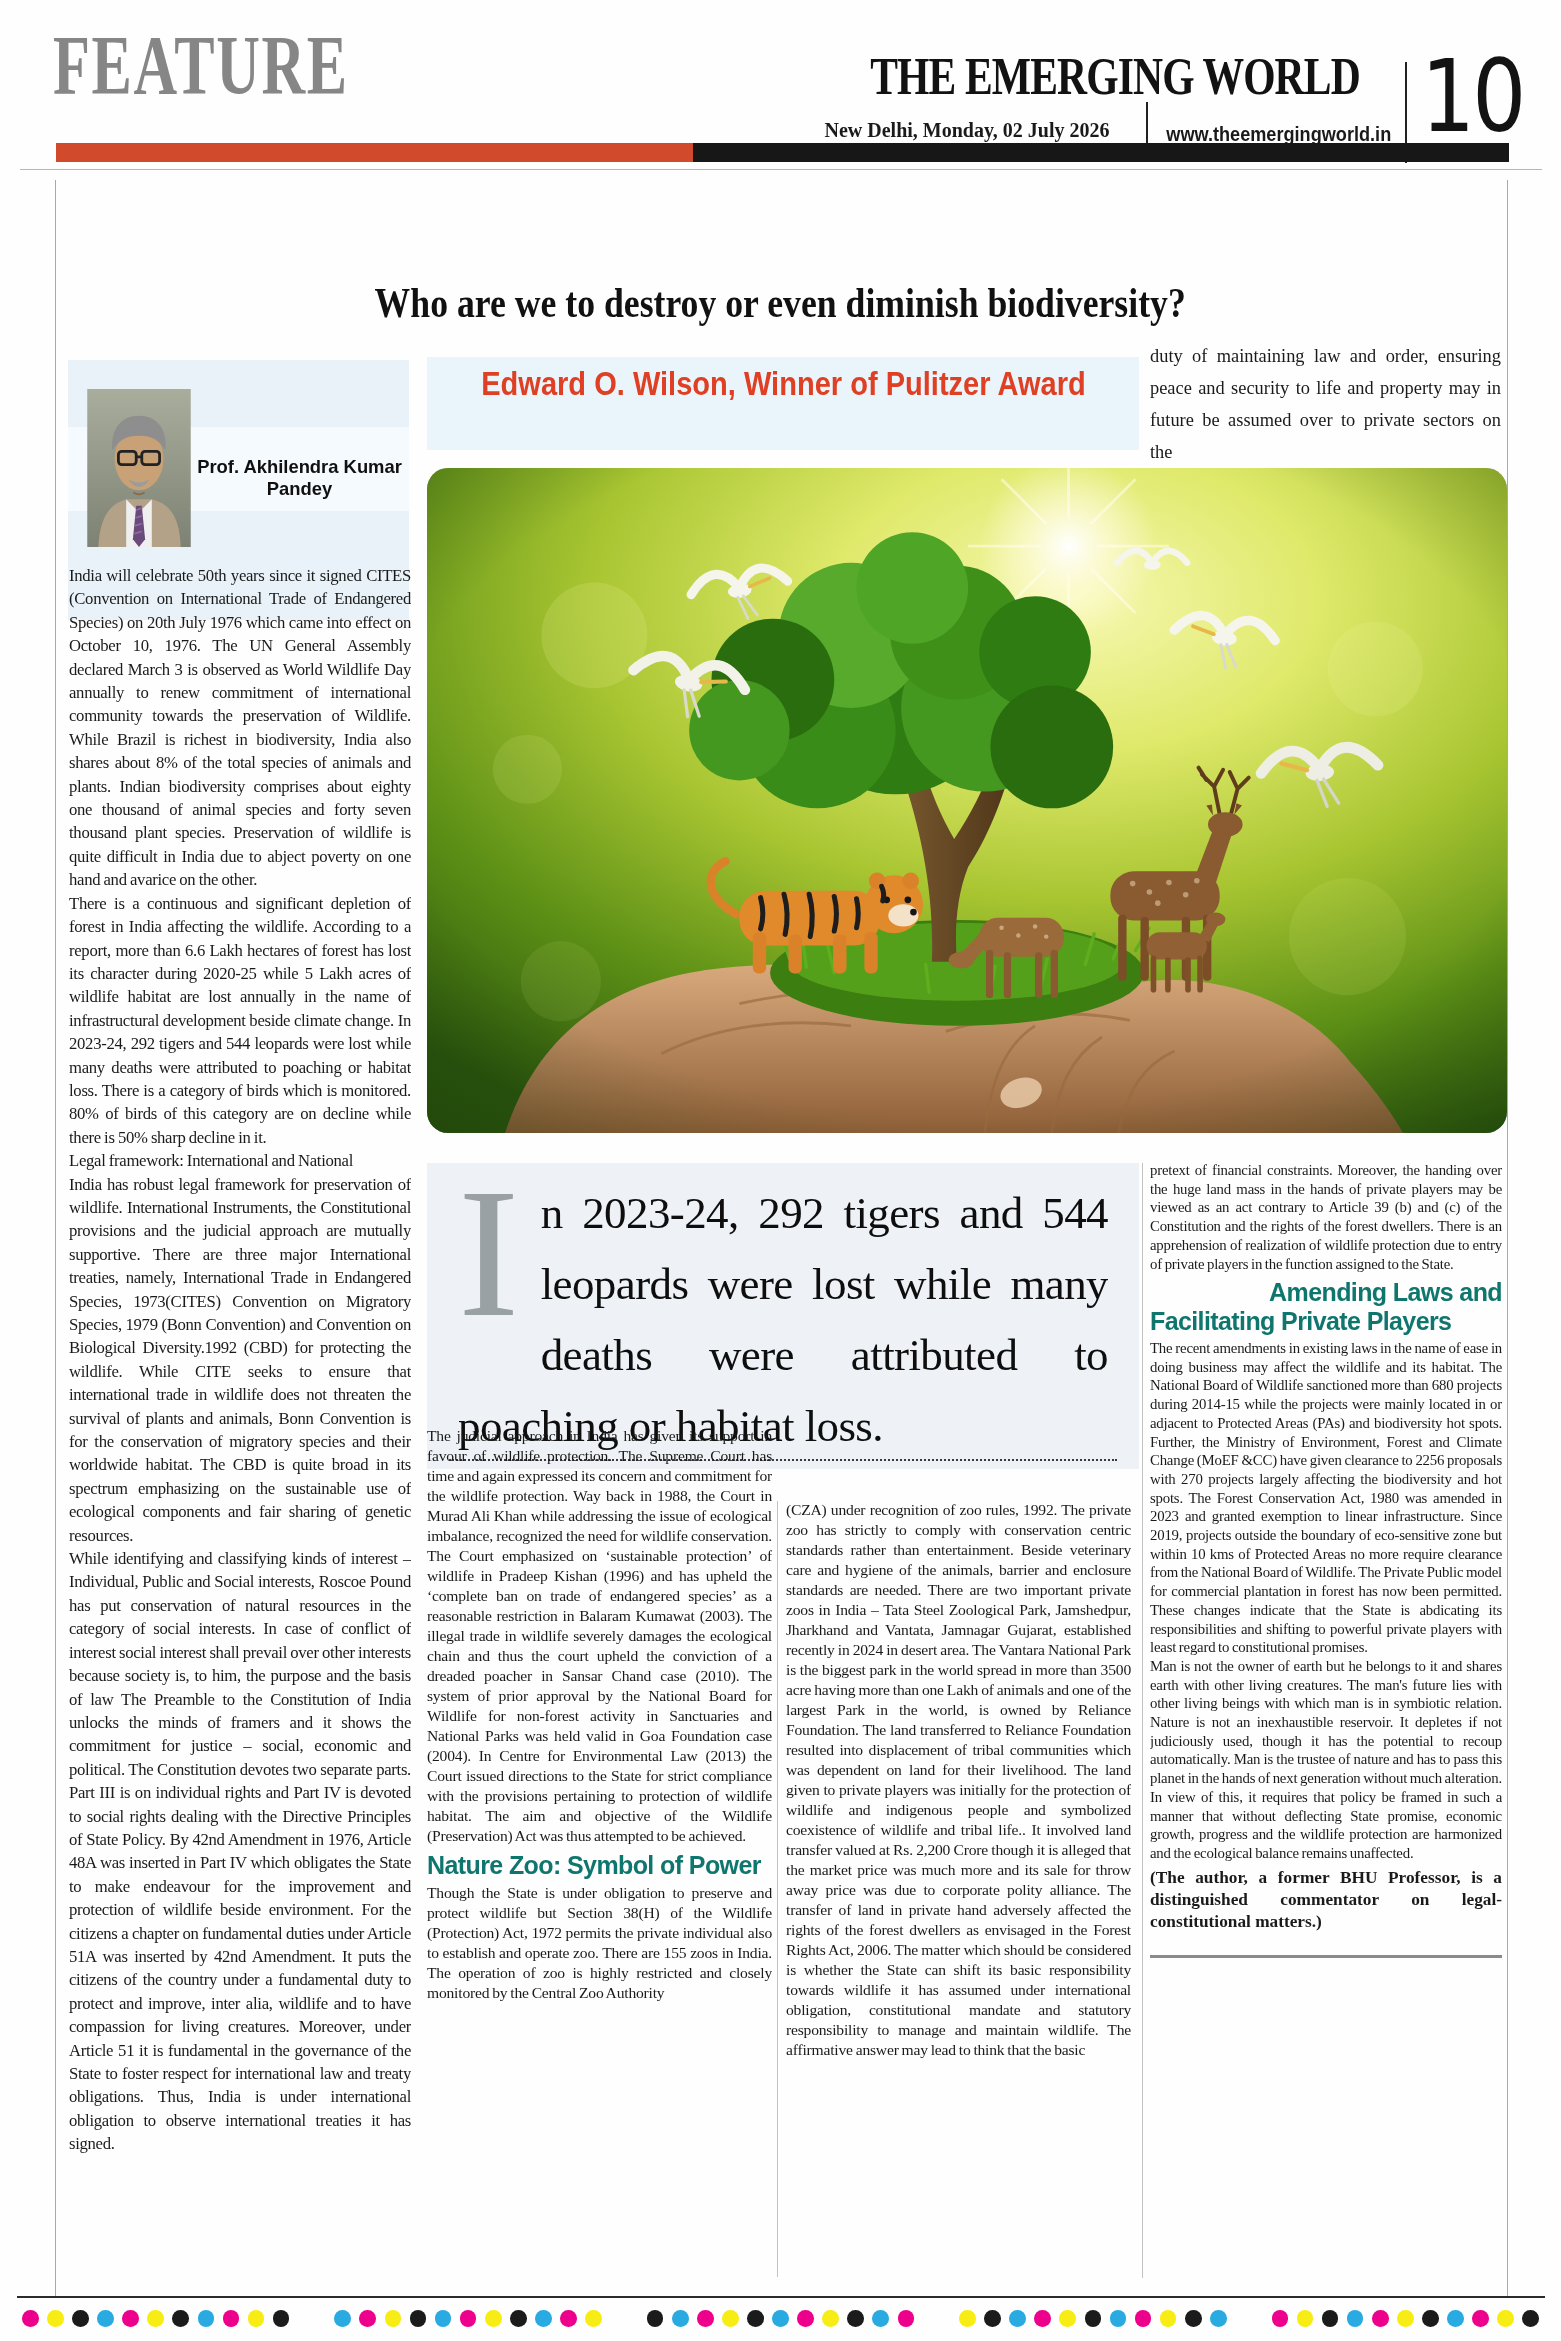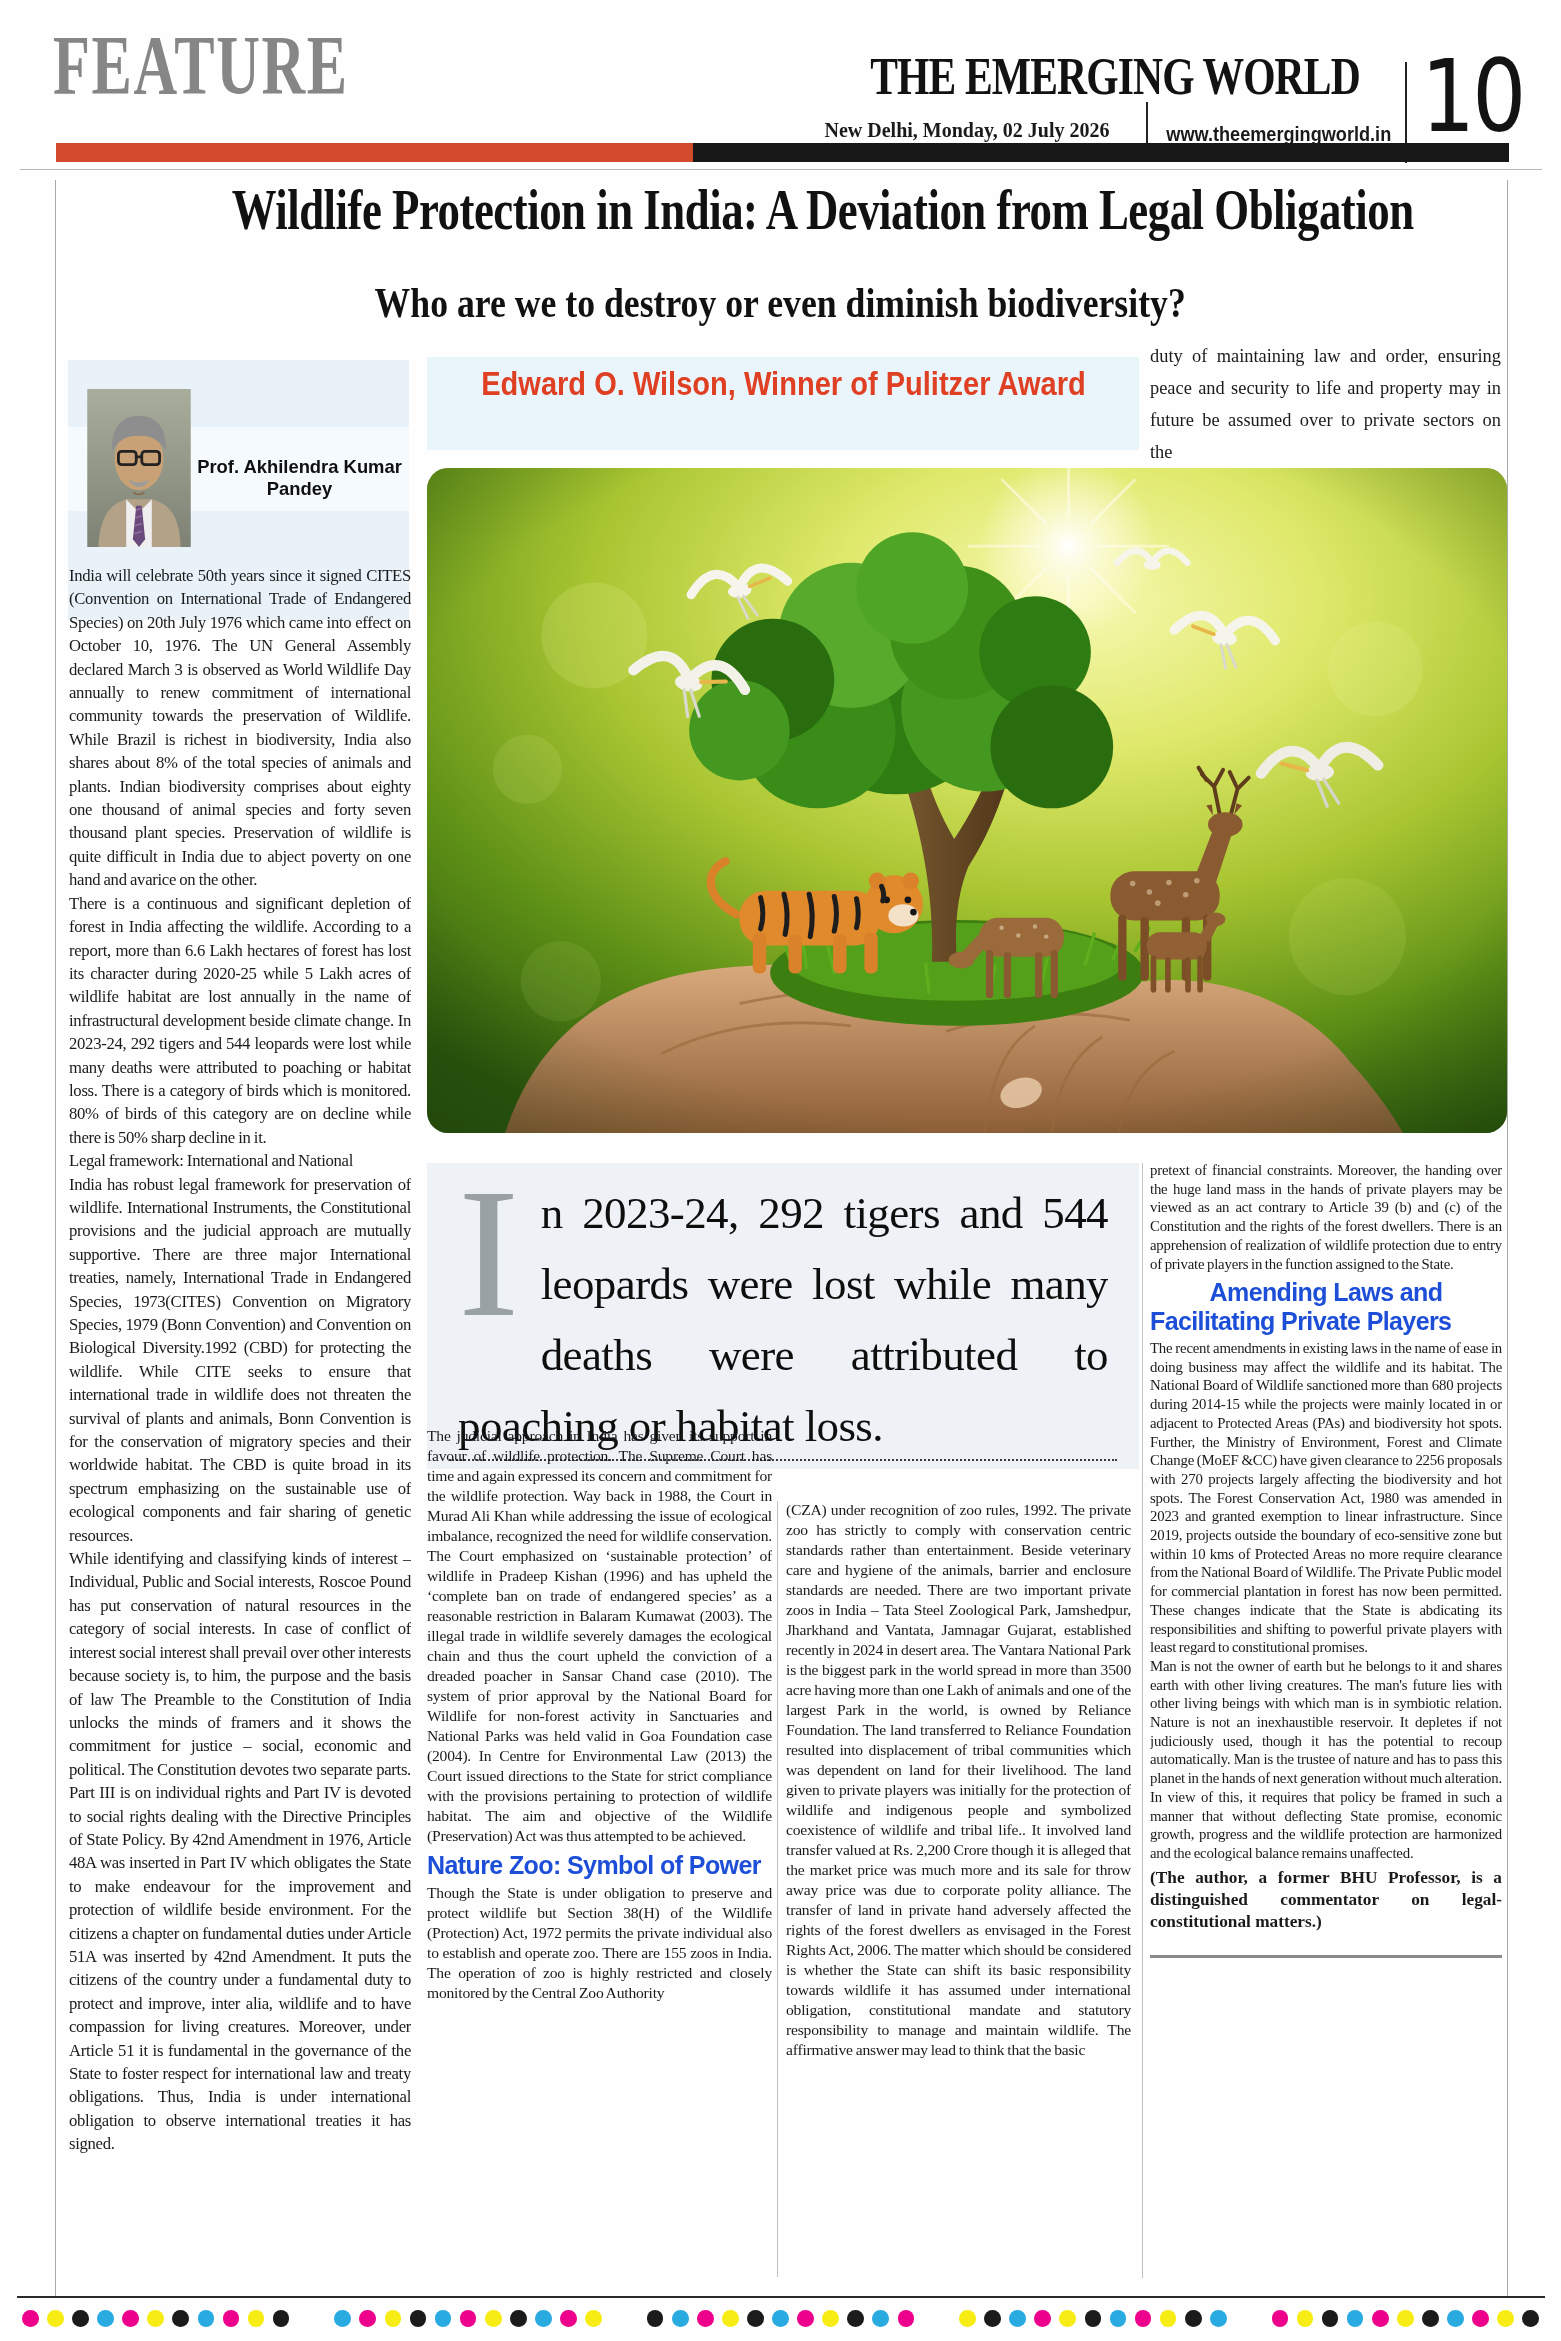--- a/index.html
+++ b/index.html
@@ -64,21 +64,21 @@
   
   .bodycol{overflow:hidden;}
   .bodycol p{margin:0;font-size:15.6px;line-height:20px;letter-spacing:-0.2px;word-spacing:-0.8px;}
   #colLeft{left:69px;top:564px;width:342px;height:1715px;}
   #colLeft p{font-size:16.7px;line-height:23.4px;letter-spacing:-0.3px;word-spacing:-0.6px;}
   #colMid1{left:427px;top:1426px;width:345px;height:780px;}
   #colMid2{left:786px;top:1500px;width:345px;height:780px;}
   #colRight{left:1150px;top:1161px;width:352px;height:1112px;}
   #colRight p{font-size:14.8px;line-height:18.7px;}
   .subhead-sans{font-family:"Liberation Sans",sans-serif;font-weight:700;font-size:25px;
-    line-height:29px;text-align:center;letter-spacing:-0.6px;color:#1d4ed8;margin:4.5px 0 3.3px 0;}
+    line-height:29px;text-align:right;letter-spacing:-0.6px;color:#0f766e;margin:4.5px 0 3.3px 0;}
   #authorCredit{font-family:"Liberation Serif",serif;font-weight:700;font-size:17.3px;line-height:22px;
     text-align:justify;margin-top:4.5px;padding-bottom:22px;border-bottom:3.3px solid #8a8a8a;}
   
   #footerDots{left:22px;top:2310px;width:1517px;display:flex;justify-content:space-between;}
   .dot-group{display:flex;gap:8.4px;}
   .dot{width:16.7px;height:16.7px;border-radius:50%;display:inline-block;}
 </style>
 </head>
 <body>
 
@@ -101,23 +101,20 @@
   <div class="abs" id="barRed" style="background: rgb(209, 74, 44);"></div>
   <div class="abs" id="barBlack" style="background: rgb(23, 23, 23);"></div>
   <div class="abs" id="hdrHairline"></div>
 
   <div class="abs vrule" id="ruleL"></div>
   <div class="abs vrule" id="ruleR"></div>
   <div class="abs" id="ruleBottom"></div>
   <div class="abs colRule" style="left:777px;top:1501px;height:776px;"></div>
   <div class="abs colRule" style="left:1142px;top:1163px;height:1115px;"></div>
 
-  <div class="abs" id="headline">
-    <span class="nowrap serifB">Wildlife Protection in India: A Deviation from Legal Obligation</span>
-  </div>
   <div class="abs" id="subheadline">
     <span class="nowrap serifB">Who are we to destroy or even diminish biodiversity?</span>
   </div>
 
   <div class="abs" id="authorCard" style="background: rgb(232, 242, 248);">
     <div class="abs" id="authorStripe"></div>
     <div class="abs" id="authorPhoto">
       <svg width="104" height="158" viewBox="0 0 186 284">
         <defs>
           <linearGradient id="pbg" x1="0" y1="0" x2="0" y2="1">

